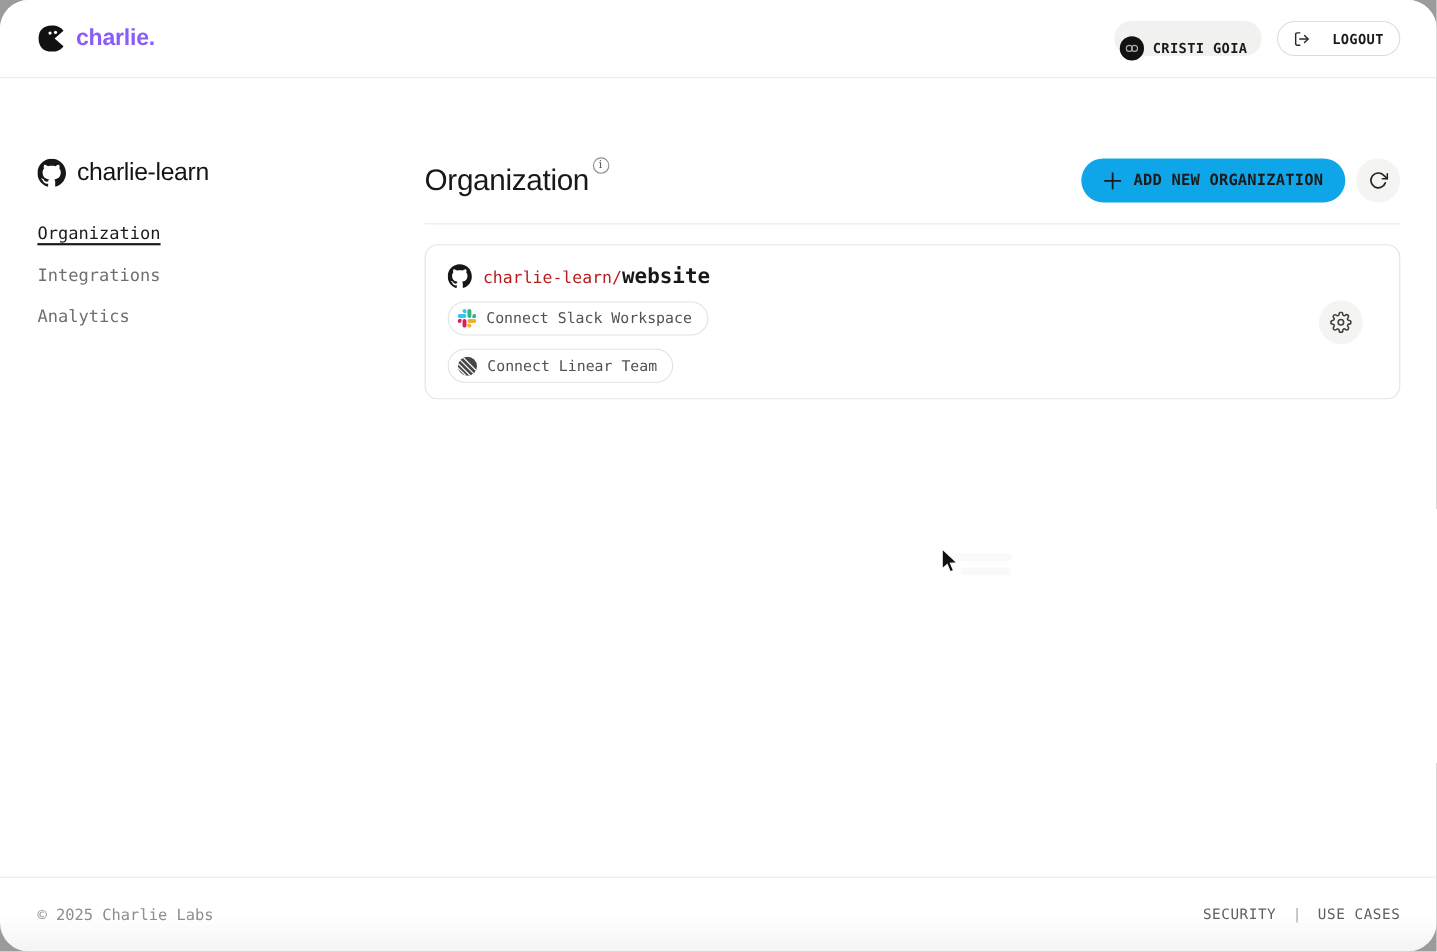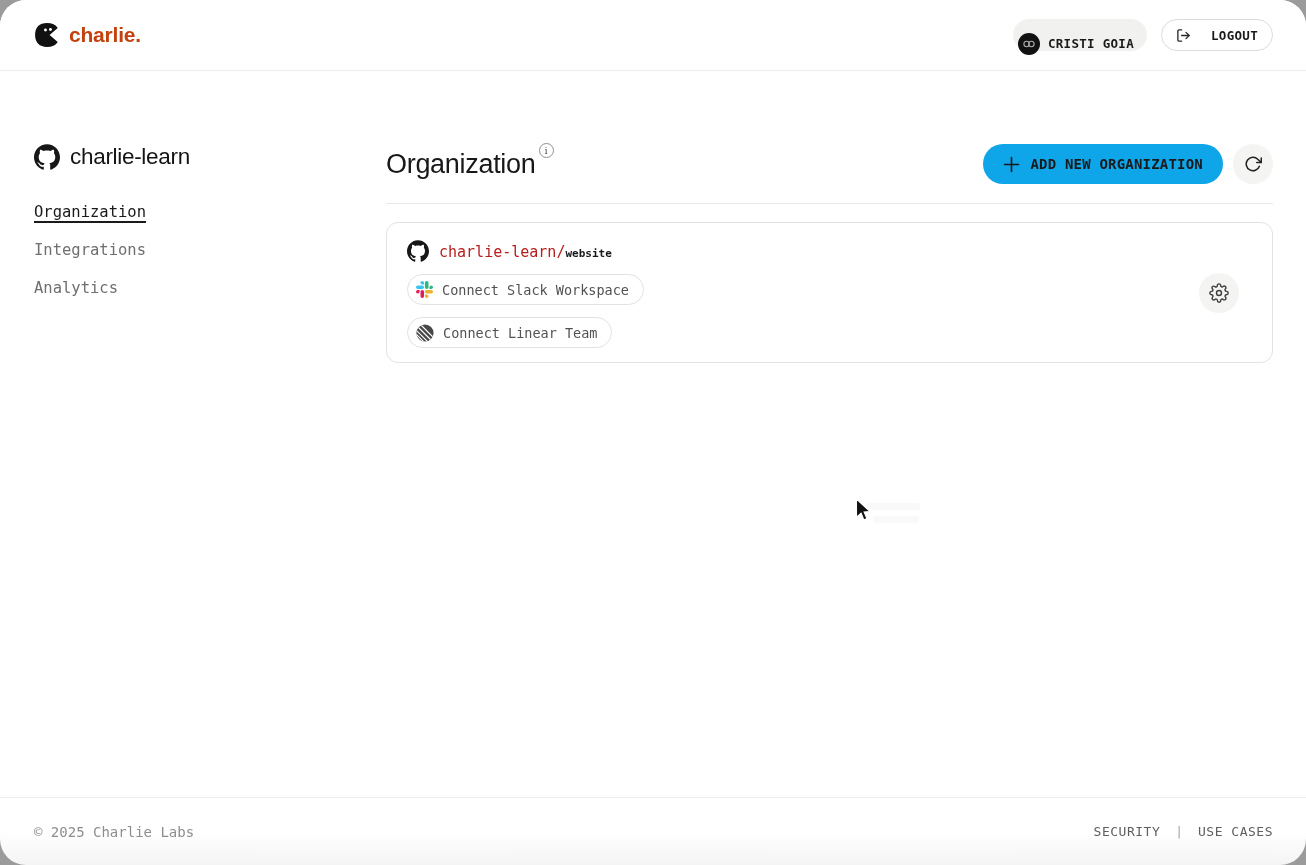--- a/index.html
+++ b/index.html
@@ -22,21 +22,21 @@
     pointer-events:none;
   }
 
   
   .header {
     flex:none; height:71px; display:flex; align-items:center;
     justify-content:space-between; padding:0 33px 0 34px;
     border-bottom:1px solid #ececec; background:#fff;
   }
   .logo { display:flex; align-items:center; gap:9px; cursor:pointer; }
-  .logo-text { font-size:21px; font-weight:700; color:#c2410c; letter-spacing:-0.2px; }
+  .logo-text { font-size:21px; font-weight:700; color:#8b5cf6; letter-spacing:-0.2px; }
   .header-right { display:flex; align-items:center; gap:14px; }
   .pill {
     display:flex; align-items:center; border-radius:999px; height:32px;
     font-size:12.5px; font-weight:700; color:#1a1a1a; letter-spacing:0.3px;
     cursor:pointer; white-space:nowrap;
   }
   .pill.user { background:#f1f1ef; padding:17px 13px 0 5px; gap:8px; }
   .pill.logout { background:#fff; border:1px solid #dcdcdc; padding:0 14px; gap:20px; }
   .avatar {
     width:22px; height:22px; border-radius:50%; background:#111;
@@ -80,21 +80,21 @@
   }
   .main-divider { border:none; border-top:1px solid #e9e9e7; margin-top:19px; }
   .section-title { margin-top:50px; font-size:19px; font-weight:500; color:#18181b; }
 
   .repo-card {
     position:relative; margin-top:18px; border:1px solid #e3e3e1;
     border-radius:12px; background:#fff; padding:16px 20px 14px 20px;
   }
   .repo-title-row { display:flex; align-items:center; gap:10px; height:24px; }
   .repo-owner { font-size:15px; color:#b91c1c; }
-  .repo-name { font-size:11px; color:#18181b; font-weight:700; }
+  .repo-name { font-size:19px; color:#18181b; font-weight:700; }
   .connect-btn {
     display:flex; align-items:center; gap:9px; height:31px; width:max-content;
     background:#fff; border:1px solid #e2e2e0; border-radius:999px;
     padding:0 14px 0 8px; font-size:13.5px; color:#525252; cursor:pointer;
   }
   .connect-btn.linear { margin-top:12px; }
   .connect-btn.slack { margin-top:11px; }
   .icon-chip { display:flex; align-items:center; justify-content:center; }
   .btn-gear {
     position:absolute; right:33px; top:50%; transform:translateY(-50%);

